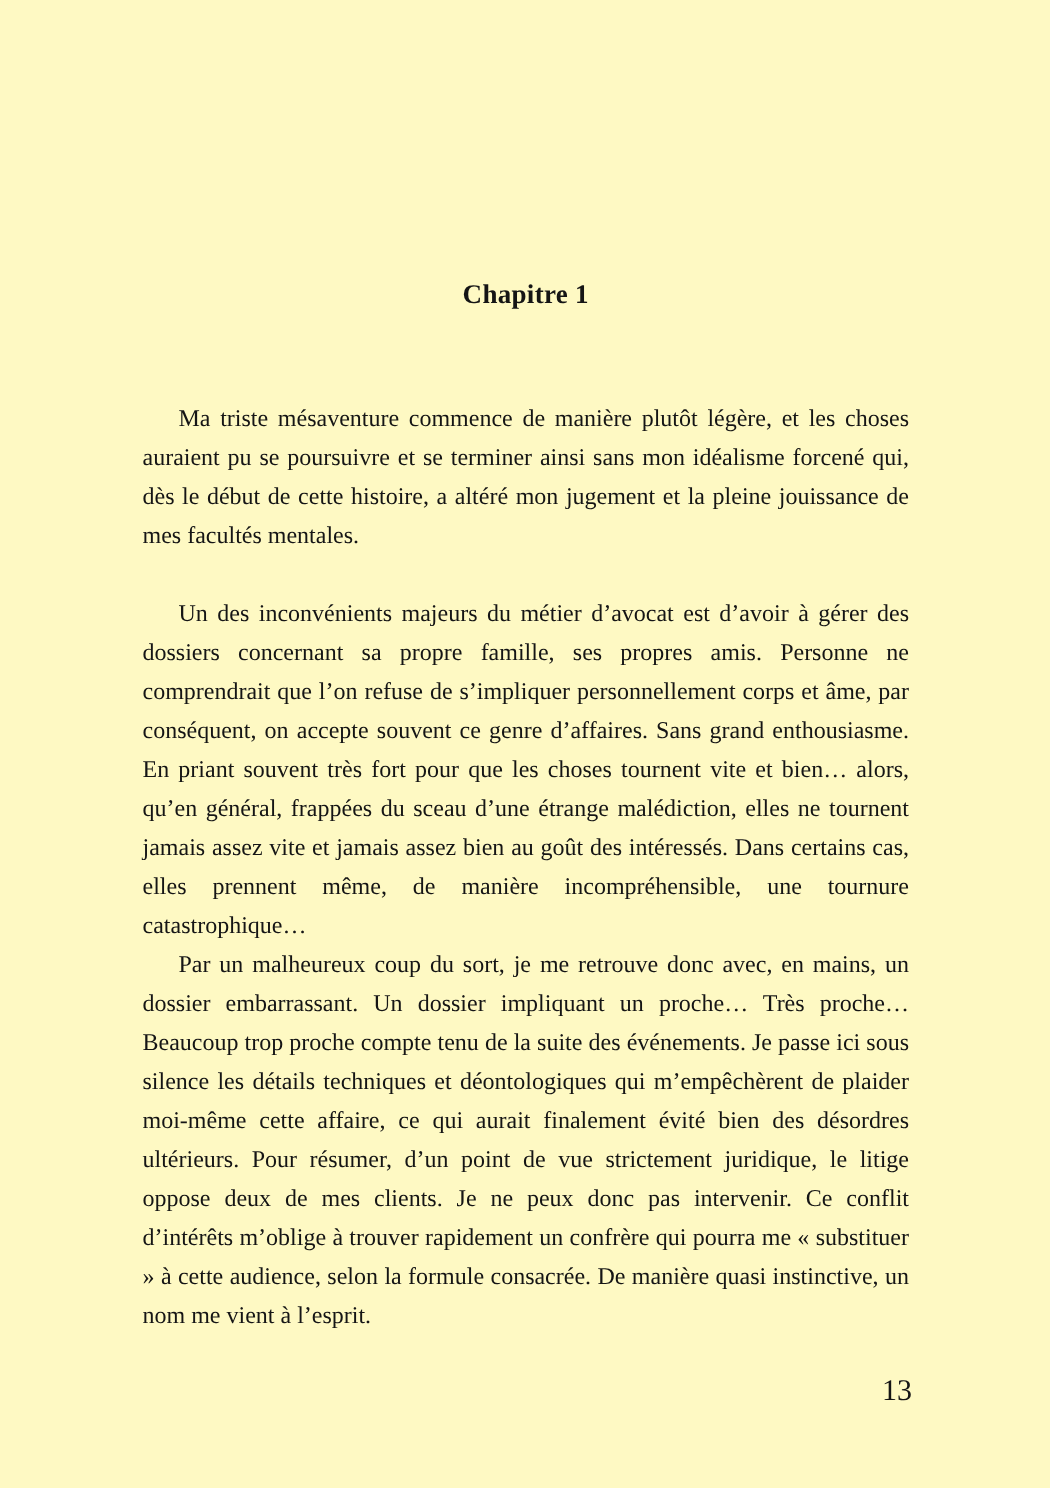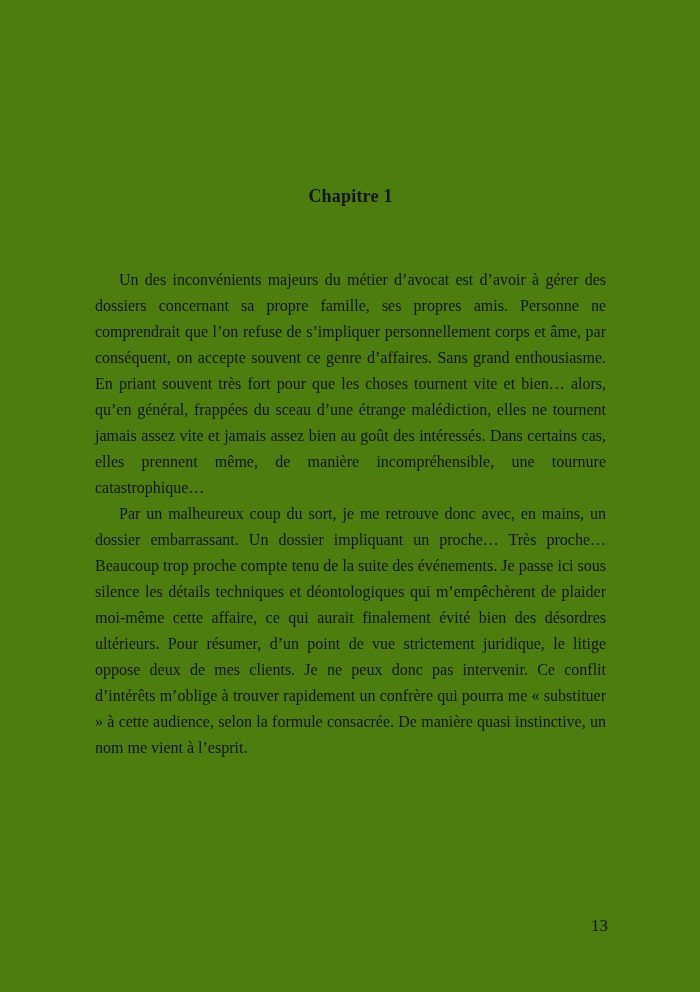--- a/index.html
+++ b/index.html
@@ -5,21 +5,21 @@
   html, body {
     margin: 0;
     padding: 0;
     background: #ffffff;
   }
   .page {
     position: relative;
     width: 700px;
     height: 992px;
     margin: 0 auto;
-    background: #4d7c0f;
+    background: #fef9c3;
     font-family: "Liberation Serif", "DejaVu Serif", serif;
     color: #151515;
     box-sizing: border-box;
     padding: 186px 94px 0 95px;
     overflow: hidden;
   }
   .chapter-title {
     font-size: 18px;
     font-weight: bold;
     text-align: center;
@@ -35,32 +35,33 @@
     margin: 0;
     text-indent: 24px;
   }
   .para.spaced {
     margin-top: 26px;
   }
   .page-number {
     position: absolute;
     right: 92px;
     top: 916px;
-    font-size: 17px;
+    font-size: 20px;
     color: #151515;
   }
 </style>
 </head>
 <body>
 
 <div class="page">
 
   <h1 class="chapter-title">Chapitre 1</h1>
 
   <div class="body-text">
+    <p class="para">Ma triste mésaventure commence de manière plutôt légère, et les choses auraient pu se poursuivre et se terminer ainsi sans mon idéalisme forcené qui, dès le début de cette histoire, a altéré mon jugement et la pleine jouissance de mes facultés mentales.</p>
     <p class="para spaced">Un des inconvénients majeurs du métier d’avocat est d’avoir à gérer des dossiers concernant sa propre famille, ses propres amis. Personne ne comprendrait que l’on refuse de s’impliquer personnellement corps et âme, par conséquent, on accepte souvent ce genre d’affaires. Sans grand enthousiasme. En priant souvent très fort pour que les choses tournent vite et bien… alors, qu’en général, frappées du sceau d’une étrange malédiction, elles ne tournent jamais assez vite et jamais assez bien au goût des intéressés. Dans certains cas, elles prennent même, de manière incompréhensible, une tournure catastrophique…</p>
     <p class="para">Par un malheureux coup du sort, je me retrouve donc avec, en mains, un dossier embarrassant. Un dossier impliquant un proche… Très proche… Beaucoup trop proche compte tenu de la suite des événements. Je passe ici sous silence les détails techniques et déontologiques qui m’empêchèrent de plaider moi-même cette affaire, ce qui aurait finalement évité bien des désordres ultérieurs. Pour résumer, d’un point de vue strictement juridique, le litige oppose deux de mes clients. Je ne peux donc pas intervenir. Ce conflit d’intérêts m’oblige à trouver rapidement un confrère qui pourra me « substituer » à cette audience, selon la formule consacrée. De manière quasi instinctive, un nom me vient à l’esprit.</p>
 
   </div>
 
   <div class="page-number">13</div>
 
 </div>
 
 </body></html>

